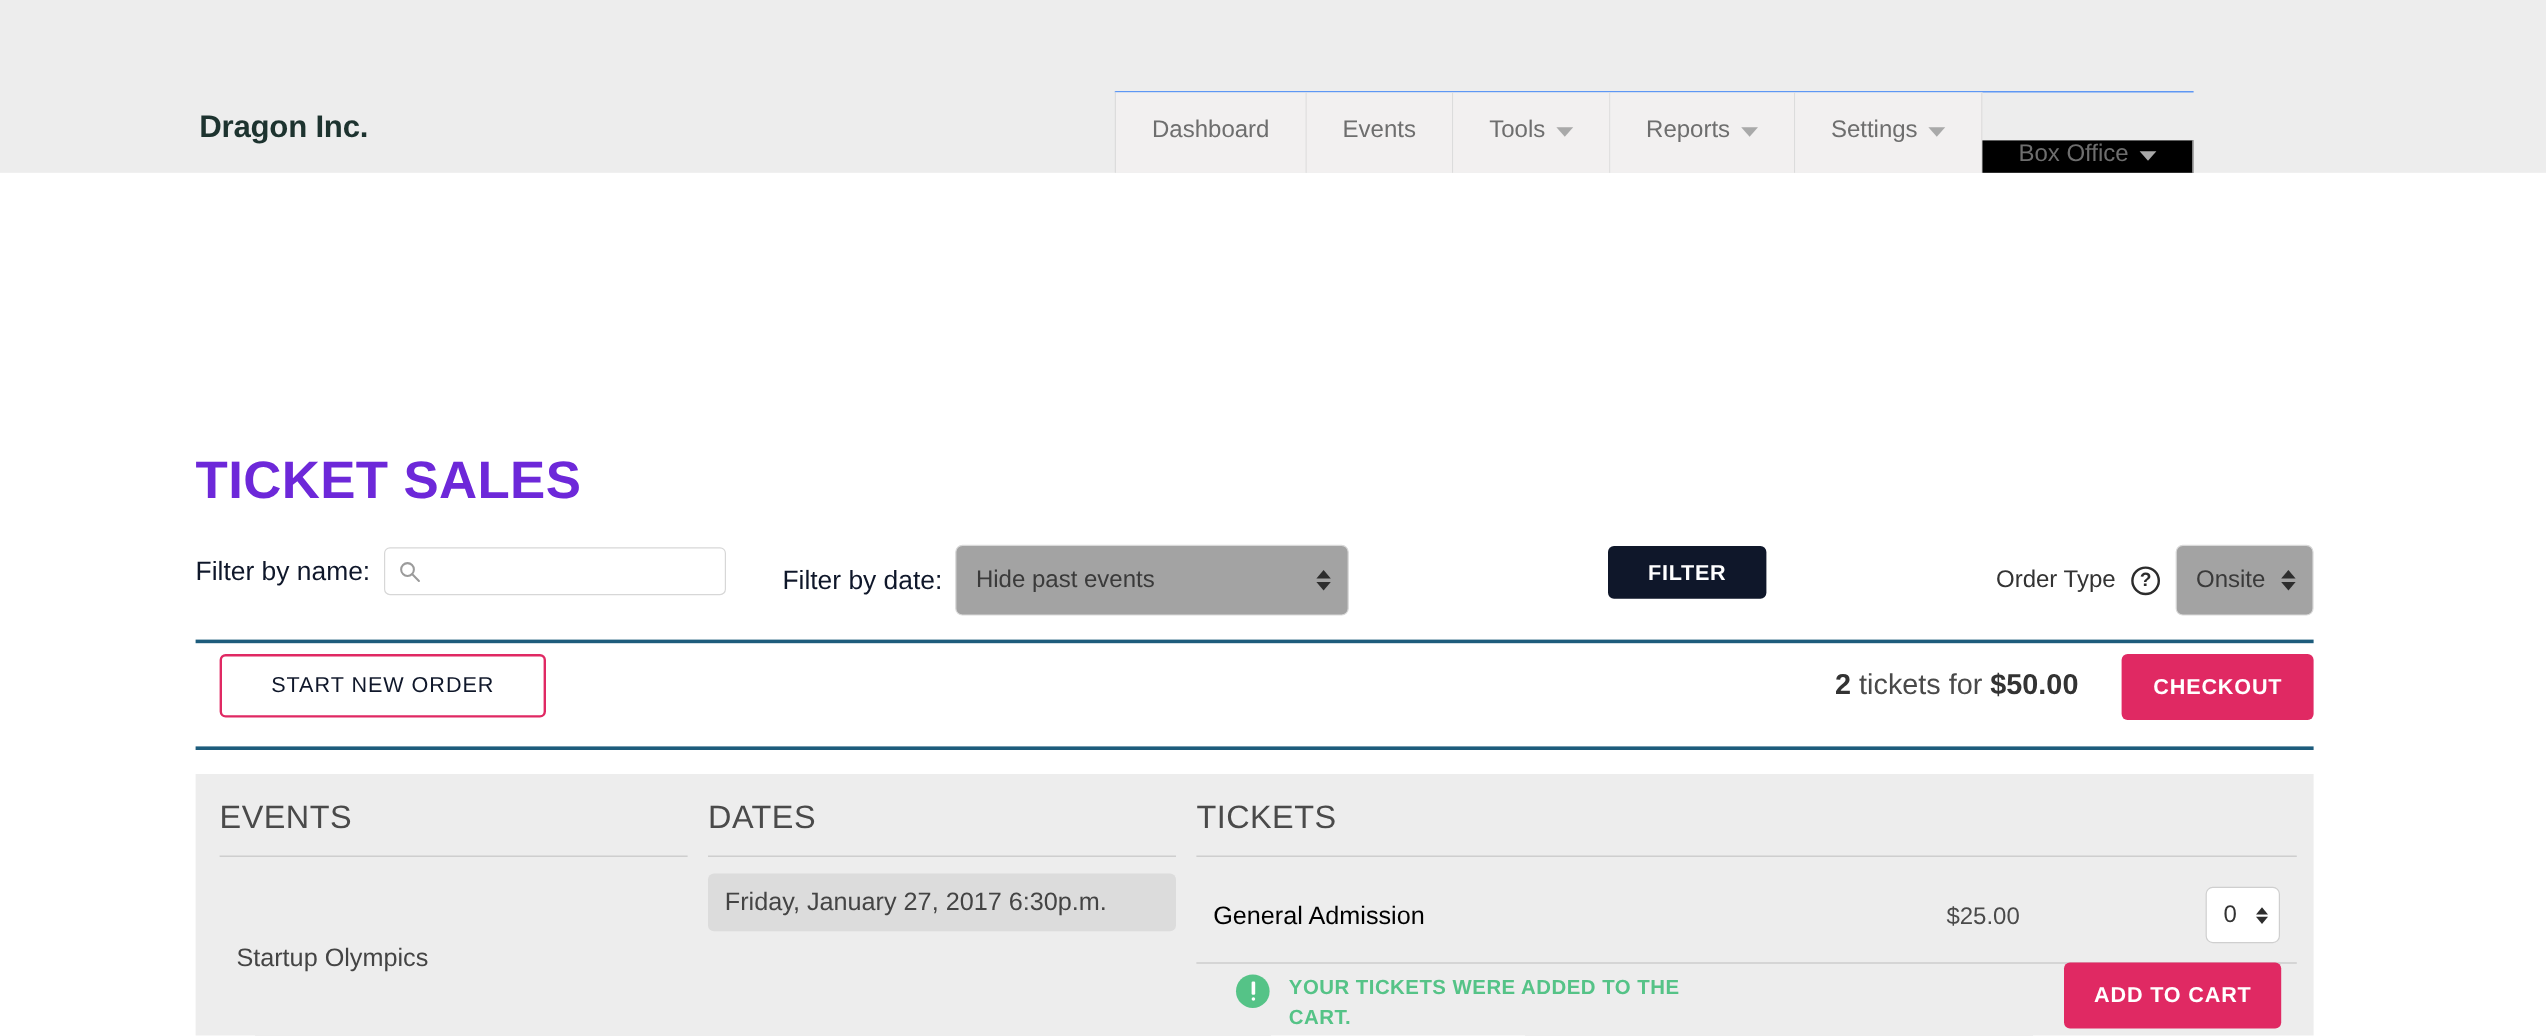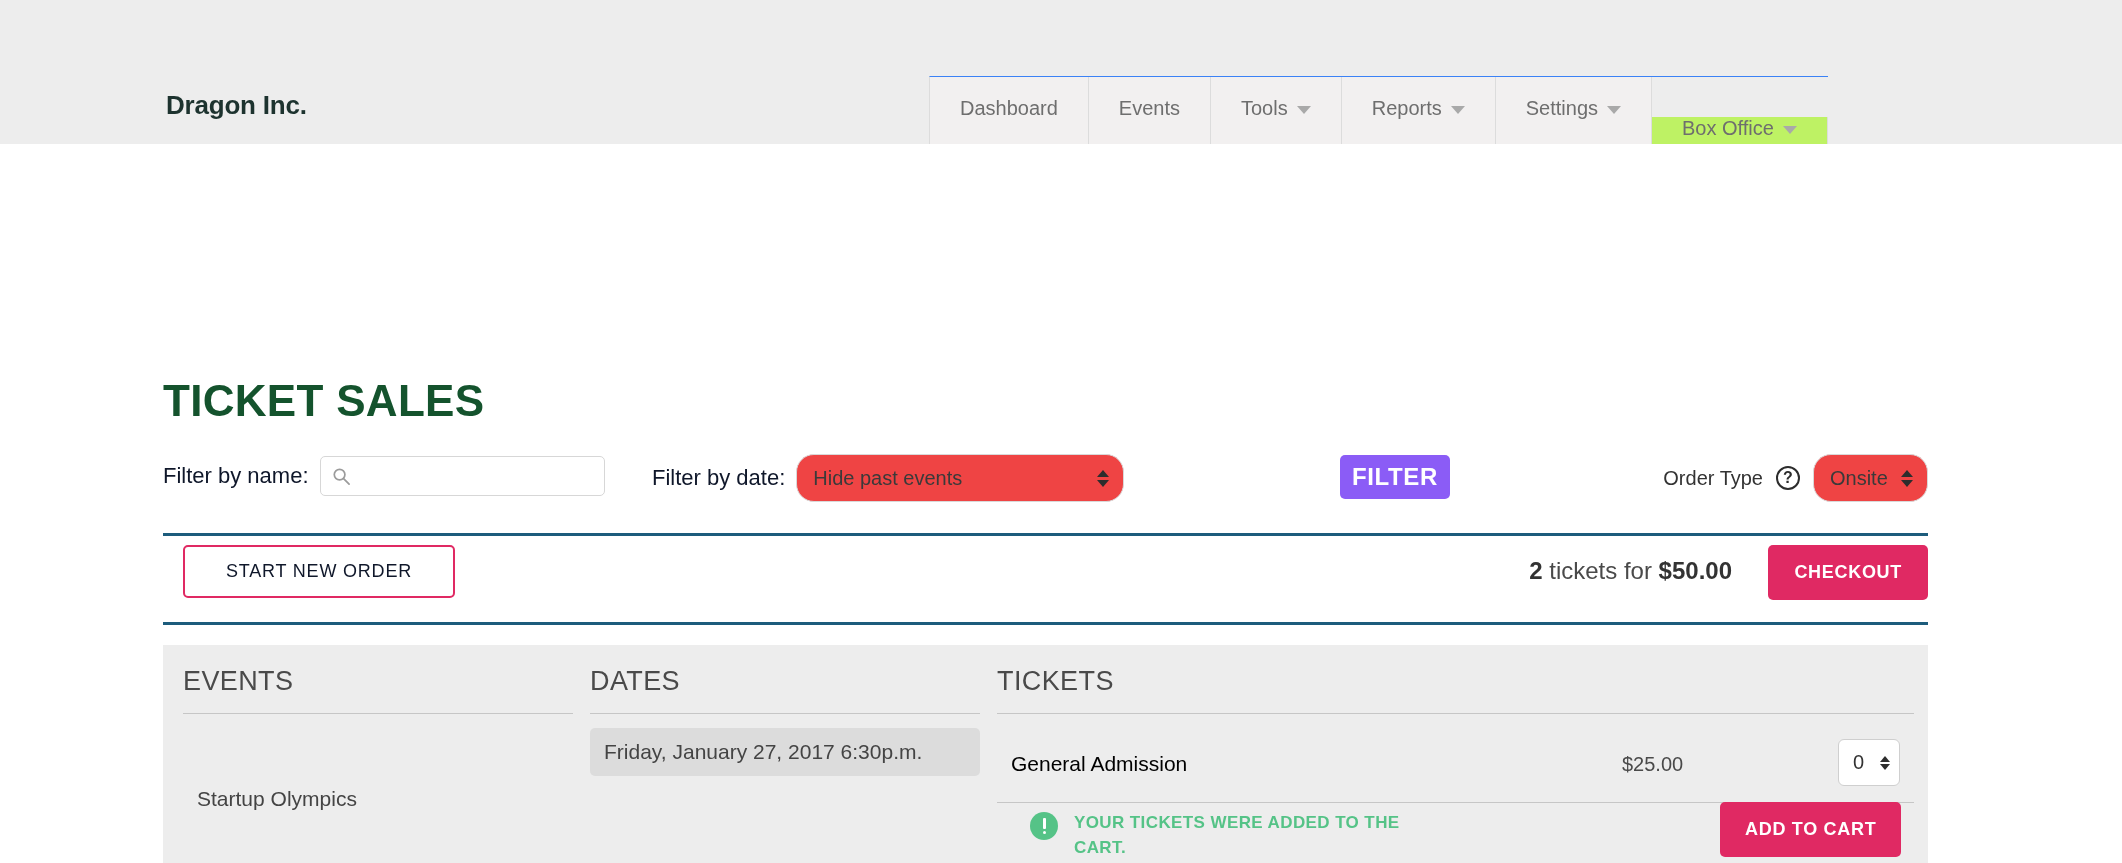--- a/index.html
+++ b/index.html
@@ -47,21 +47,21 @@
     padding: 0 30px;
     font-size: 20px;
     color: #6e6e6e;
     background: #f2f0f0;
     border-right: 1px solid #dcdcdc;
     cursor: pointer;
     white-space: nowrap;
     padding-bottom: 4px;
   }
   .nav-tab.active {
-    background: #bef264;
+    background: #000000;
     color: #6e6e6e;
     margin-top: 40px;
   }
   .caret {
     width: 0; height: 0;
     border-left: 7px solid transparent;
     border-right: 7px solid transparent;
     border-top: 8px solid #a9a9a9;
     display: inline-block;
     margin-top: 2px;
@@ -72,21 +72,21 @@
     position: relative;
     width: 100%;
     background: #ffffff;
   }
   .page-title {
     position: absolute;
     left: 163px;
     top: 203px;
     font-size: 44px;
     font-weight: bold;
-    color: #14532d;
+    color: #6d28d9;
     letter-spacing: 0.3px;
   }
 
   
   .filter-row {
     position: absolute;
     left: 163px;
     top: 310px;
     width: 1765px;
     height: 50px;
@@ -130,24 +130,24 @@
 
   .field-date {
     position: absolute;
     left: 489px; top: 0;
     display: flex;
     align-items: center;
     gap: 11px;
   }
   .select-box {
     position: relative;
-    height: 48px;
+    height: 59px;
     border: 1px solid #d9d9d9;
-    border-radius: 18px;
-    background: #ef4444;
+    border-radius: 6px;
+    background: #a3a3a3;
     display: flex;
     align-items: center;
     cursor: pointer;
   }
   .select-box .sel-text {
     font-size: 20px;
     color: #3a3a3a;
     padding-left: 16px;
     padding-right: 10px;
     white-space: nowrap;
@@ -171,26 +171,26 @@
     width: 0; height: 0;
     border-left: 6px solid transparent;
     border-right: 6px solid transparent;
     border-top: 7px solid #2d2d2d;
   }
   #date-select { width: 328px; }
 
   .filter-button {
     position: absolute;
     left: 1177px; top: 1px;
-    width: 110px; height: 44px;
-    background: #8b5cf6;
+    width: 132px; height: 44px;
+    background: #0f172a;
     color: #ffffff;
     border: none;
     border-radius: 5px;
-    font-size: 24px;
+    font-size: 18px;
     font-weight: bold;
     letter-spacing: 0.6px;
     cursor: pointer;
     font-family: "Liberation Sans", sans-serif;
   }
 
   .order-type-group {
     position: absolute;
     right: 0; top: 0;
     display: flex;

